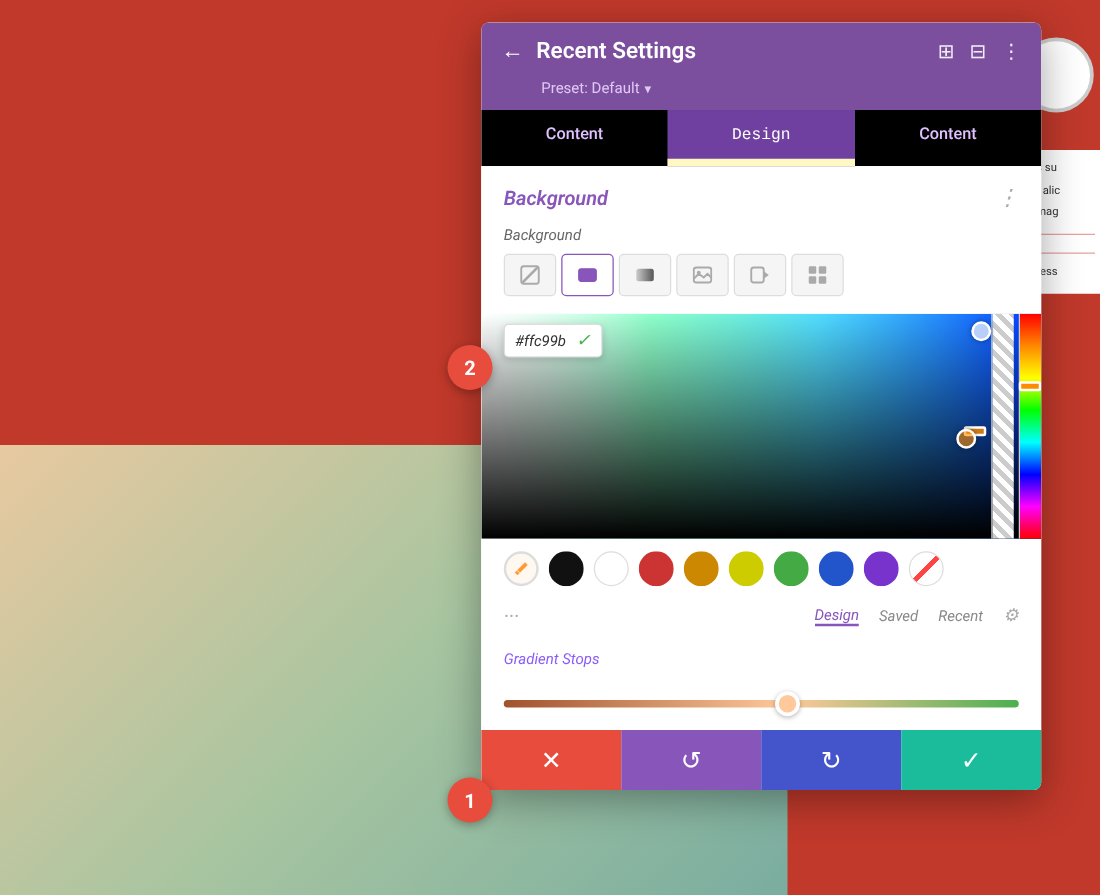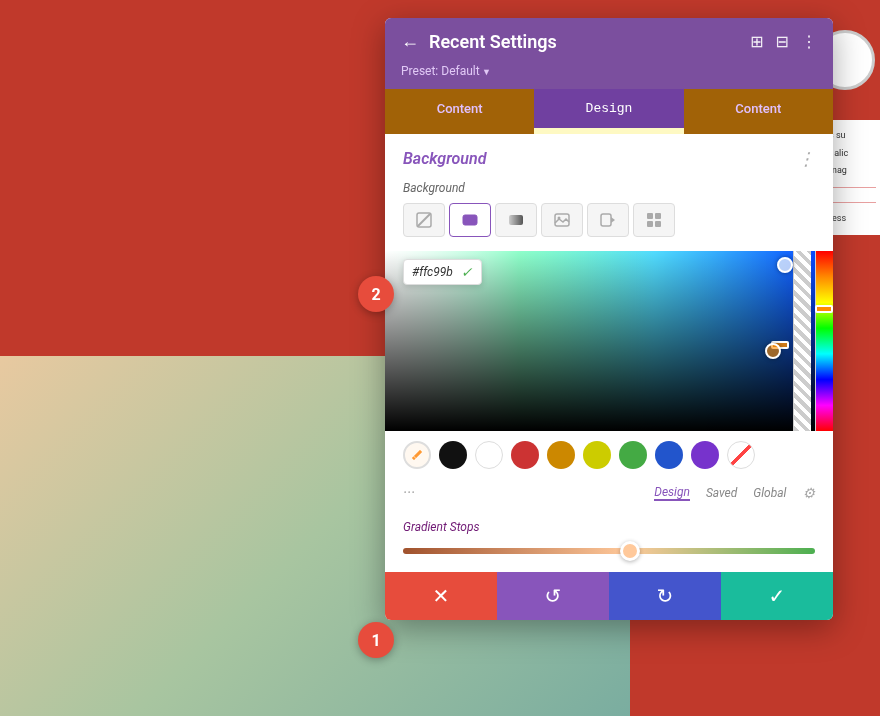--- a/index.html
+++ b/index.html
@@ -87,30 +87,31 @@
       cursor: pointer;
       opacity: 0.9;
     }
     .preset-row {
       padding-bottom: 10px;
     }
     .preset-label {
       color: #e0c8f5;
       font-size: 12px;
       cursor: pointer;
+      margin-left: 32px;
     }
     .preset-label::after {
       content: ' ▼';
       font-size: 9px;
     }
 
     
     .panel-tabs {
       display: flex;
-      background: #a16207;
+      background: #000000;
     }
     .panel-tab {
       flex: 1;
       padding: 12px 8px;
       text-align: center;
       color: #e0c0ff;
       font-size: 13px;
       font-weight: 500;
       cursor: pointer;
       border-bottom: 3px solid transparent;
@@ -365,22 +366,22 @@
       cursor: pointer;
     }
 
     
     .gradient-stops-section {
       padding: 10px 18px 6px 18px;
       background: #fff;
     }
     .gradient-stops-label {
       font-size: 12px;
-      color: #701a75;
-      margin-bottom: 10px;
+      color: #8b5cf6;
+      margin-bottom: 22px;
     }
     .gradient-slider-wrap {
       position: relative;
       height: 14px;
       margin-bottom: 8px;
     }
     .gradient-slider-track {
       position: absolute;
       top: 50%;
       left: 0;
@@ -606,21 +607,21 @@
       <div class="swatch" style="background:#44aa44"></div>
       <div class="swatch" style="background:#2255cc"></div>
       <div class="swatch" style="background:#7733cc"></div>
       <div class="swatch swatch-strikethrough"></div>
     </div>
 
     <div class="swatch-tabs-row">
       <span class="swatch-dots">···</span>
       <span class="swatch-tab active">Design</span>
       <span class="swatch-tab">Saved</span>
-      <span class="swatch-tab">Global</span>
+      <span class="swatch-tab">Recent</span>
       <span class="swatch-settings">⚙</span>
     </div>
 
     <div class="gradient-stops-section">
       <div class="gradient-stops-label">Gradient Stops</div>
       <div class="gradient-slider-wrap">
         <div class="gradient-slider-track"></div>
         <div class="gradient-slider-thumb"></div>
       </div>
     </div>

